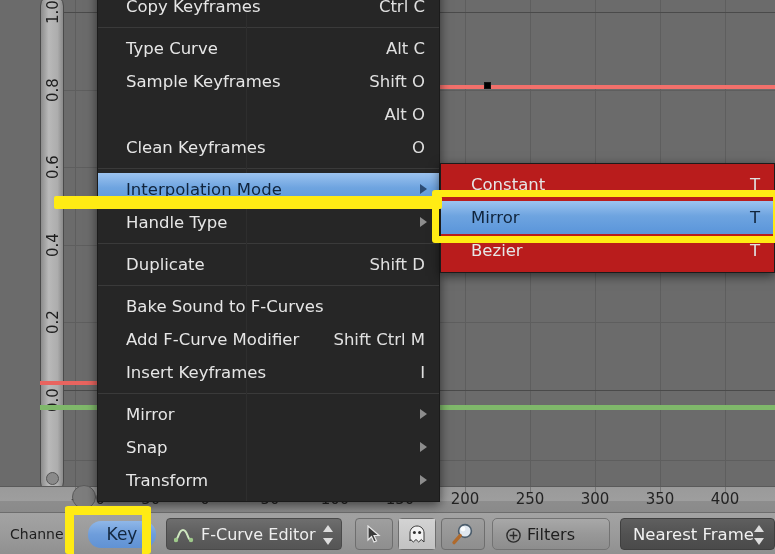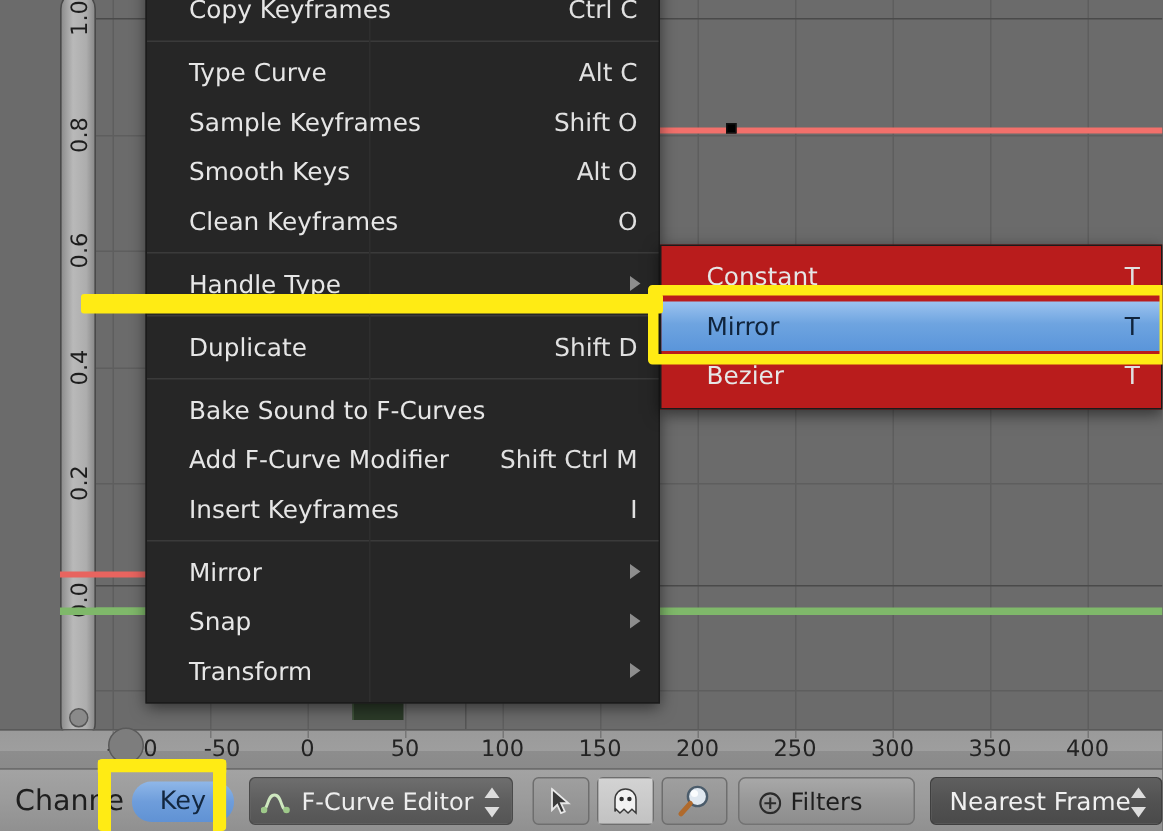--- a/index.html
+++ b/index.html
@@ -129,21 +129,21 @@
     border: 9px solid #ffeb14; border-bottom: none; border-radius: 3px;
   }
 
   
   .headerbar {
     position: absolute; left: 0; top: 512px; width: 775px; height: 42px;
     background: linear-gradient(to bottom, #a3a3a3 0%, #9b9b9b 50%, #909090 100%);
     border-top: 1px solid #6d6d6d;
   }
   .hb-text {
-    position: absolute; font-size: 19px; color: #1e1e1e; line-height: 42px;
+    position: absolute; font-size: 14px; color: #1e1e1e; line-height: 42px;
   }
   .hb-key-pill {
     position: absolute; left: 88px; top: 8px; width: 68px; height: 27px;
     background: linear-gradient(to bottom, #8fb7e8 0%, #6e9ddb 50%, #6092d4 100%);
     border-radius: 13px;
     color: #13273f; font-size: 17px; text-align: center; line-height: 27px;
   }
   .hb-editor-select {
     position: absolute; left: 166px; top: 5px; width: 176px; height: 32px;
     background: linear-gradient(to bottom, #6e6e6e 0%, #5e5e5e 50%, #555 100%);
@@ -280,29 +280,32 @@
 
     <div class="menu-item">
       <span class="mi-label">Type Curve</span>
       <span class="mi-short">Alt C</span>
     </div>
     <div class="menu-item">
       <span class="mi-label">Sample Keyframes</span>
       <span class="mi-short">Shift O</span>
     </div>
     <div class="menu-item">
-      <span class="mi-label">Smooth Keys</span>
       <span class="mi-short">Alt O</span>
     </div>
     <div class="menu-item">
       <span class="mi-label">Clean Keyframes</span>
       <span class="mi-short">O</span>
     </div>
     <div class="menu-sep"></div>
 
+    <div class="menu-item highlight">
+      <span class="mi-label">Interpolation Mode</span>
+      <span class="mi-arrow"></span>
+    </div>
     <div class="menu-item">
       <span class="mi-label">Handle Type</span>
       <span class="mi-arrow"></span>
     </div>
     <div class="menu-sep"></div>
 
     <div class="menu-item">
       <span class="mi-label">Duplicate</span>
       <span class="mi-short">Shift D</span>
     </div>

